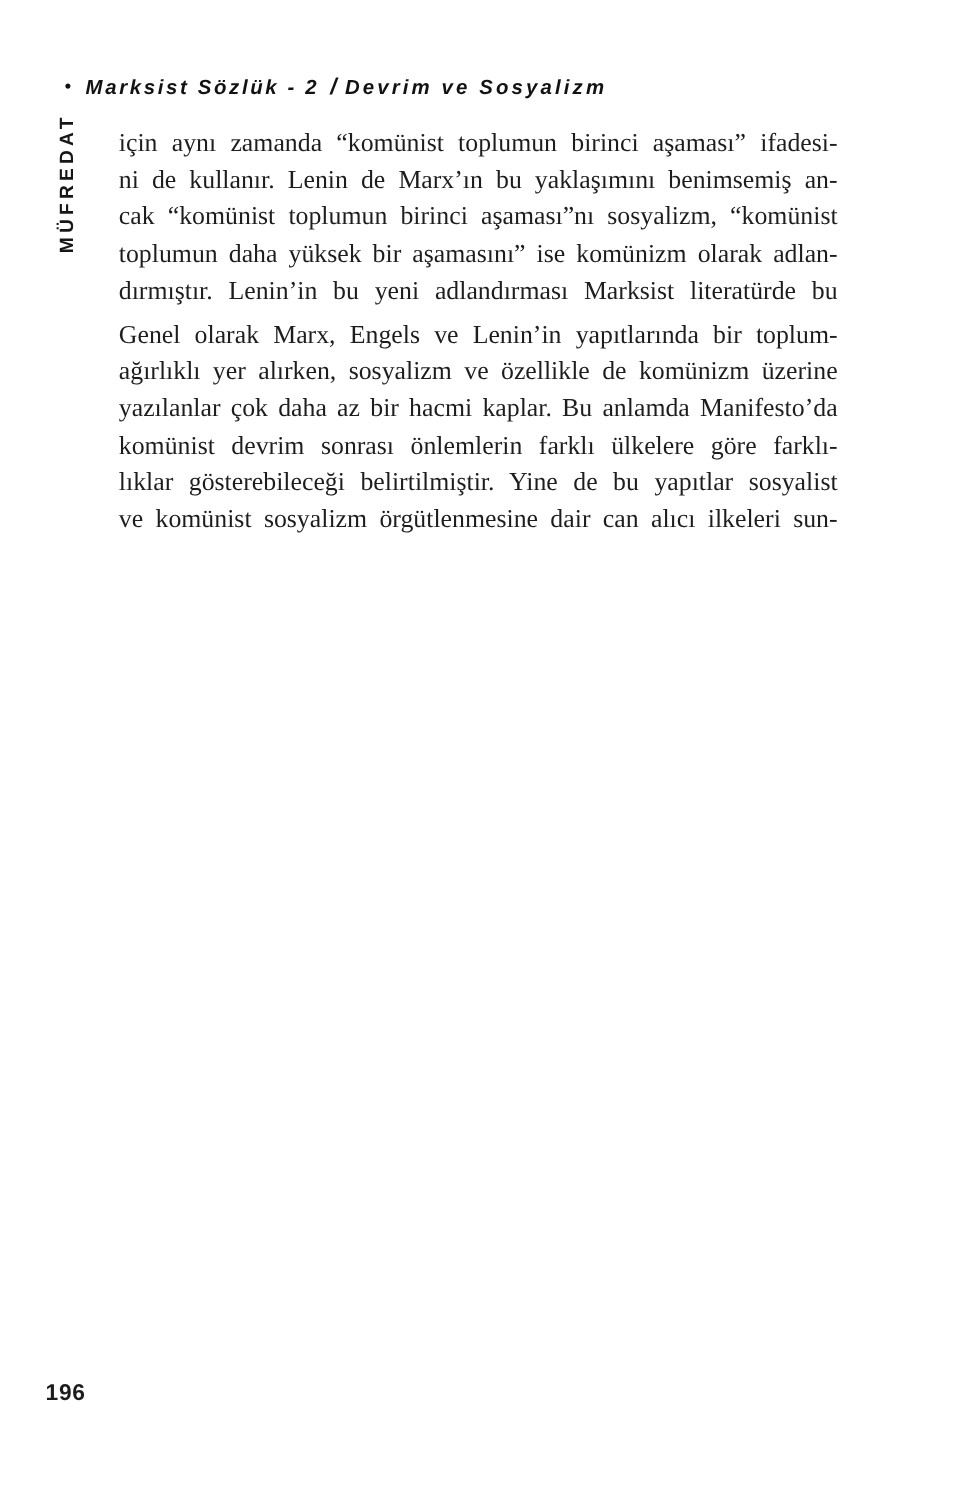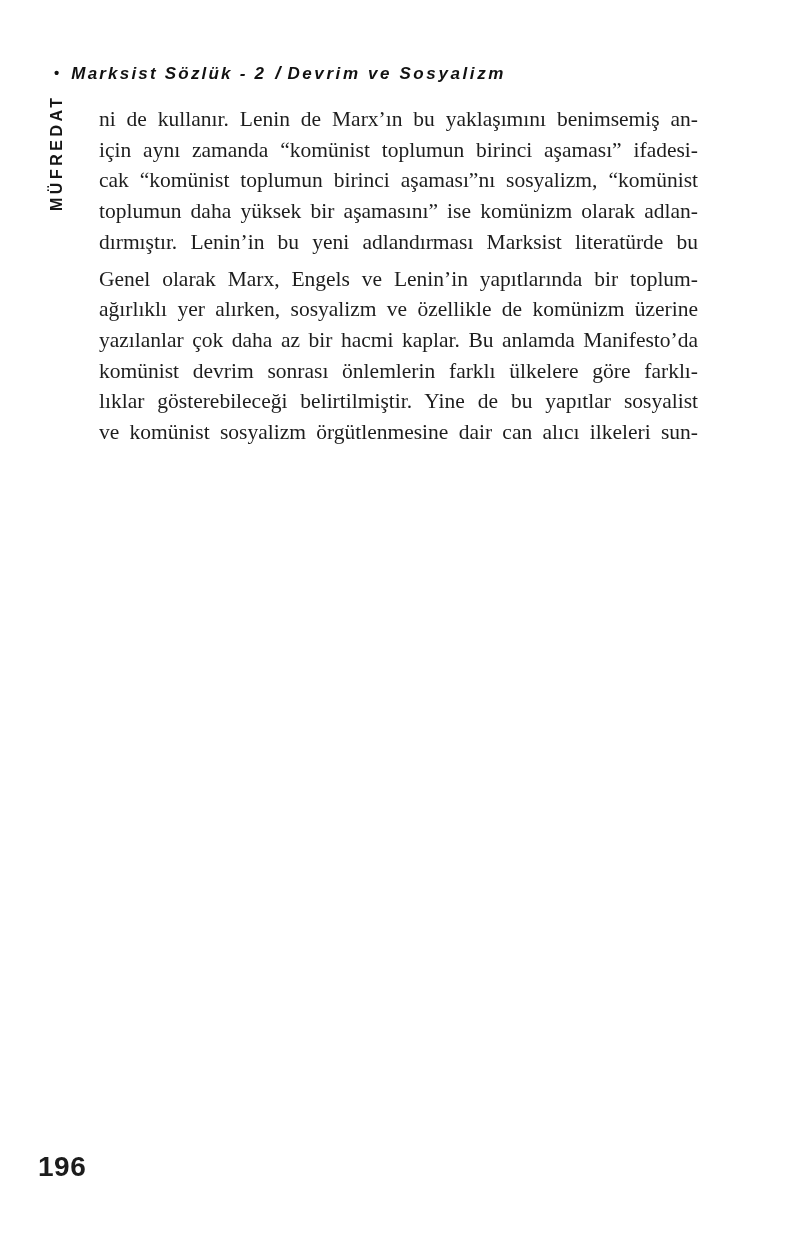--- a/index.html
+++ b/index.html
@@ -80,43 +80,43 @@
   .line.last {
     text-align-last: left;
   }
   
   .page-number {
     position: absolute;
     left: 38px;
     top: 1151px;
     font-family: "Liberation Sans", sans-serif;
     font-weight: bold;
-    font-size: 28px;
+    font-size: 19px;
     letter-spacing: 0.5px;
     color: #1c1c1c;
   }
 </style>
 </head>
 <body>
 
 <div class="page">
 
   <header class="running-head">
     <span class="bullet">•</span>
     <span class="series">Marksist Sözlük - 2</span>
     <span class="sep">/</span>
     <span class="chapter">Devrim ve Sosyalizm</span>
   </header>
 
   <div class="margin-label">MÜFREDAT</div>
 
   <main class="body-text">
     <div class="paragraph">
+        <div class="line">için aynı zamanda “komünist toplumun birinci aşaması” ifadesi-</div>
         <div class="line">ni de kullanır. Lenin de Marx’ın bu yaklaşımını benimsemiş an-</div>
-        <div class="line">için aynı zamanda “komünist toplumun birinci aşaması” ifadesi-</div>
         <div class="line">cak “komünist toplumun birinci aşaması”nı sosyalizm, “komünist</div>
         <div class="line">toplumun daha yüksek bir aşamasını” ise komünizm olarak adlan-</div>
         <div class="line">dırmıştır. Lenin’in bu yeni adlandırması Marksist literatürde bu</div>
       </div>
     <div class="paragraph">
         <div class="line">Genel olarak Marx, Engels ve Lenin’in yapıtlarında bir toplum-</div>
         <div class="line">ağırlıklı yer alırken, sosyalizm ve özellikle de komünizm üzerine</div>
         <div class="line">yazılanlar çok daha az bir hacmi kaplar. Bu anlamda Manifesto’da</div>
         <div class="line">komünist devrim sonrası önlemlerin farklı ülkelere göre farklı-</div>
         <div class="line">lıklar gösterebileceği belirtilmiştir. Yine de bu yapıtlar sosyalist</div>

